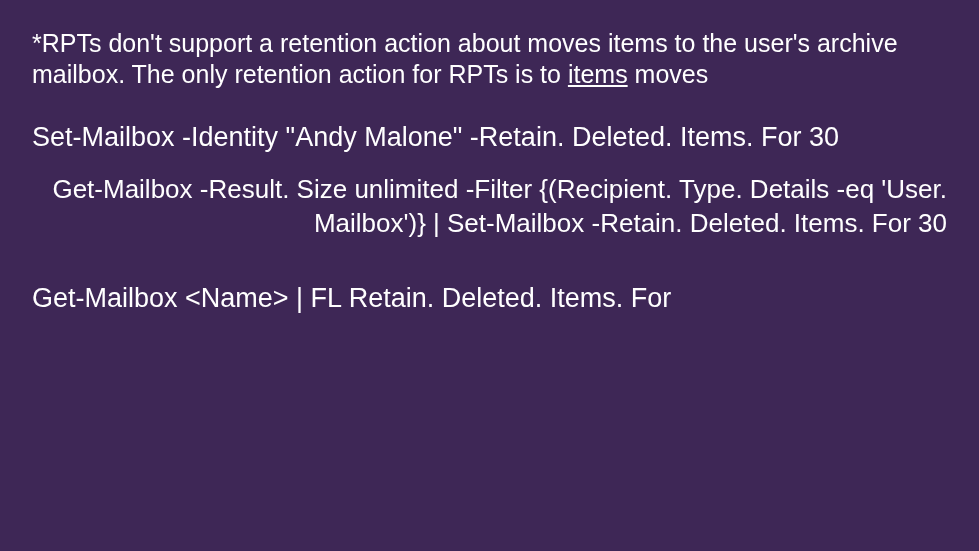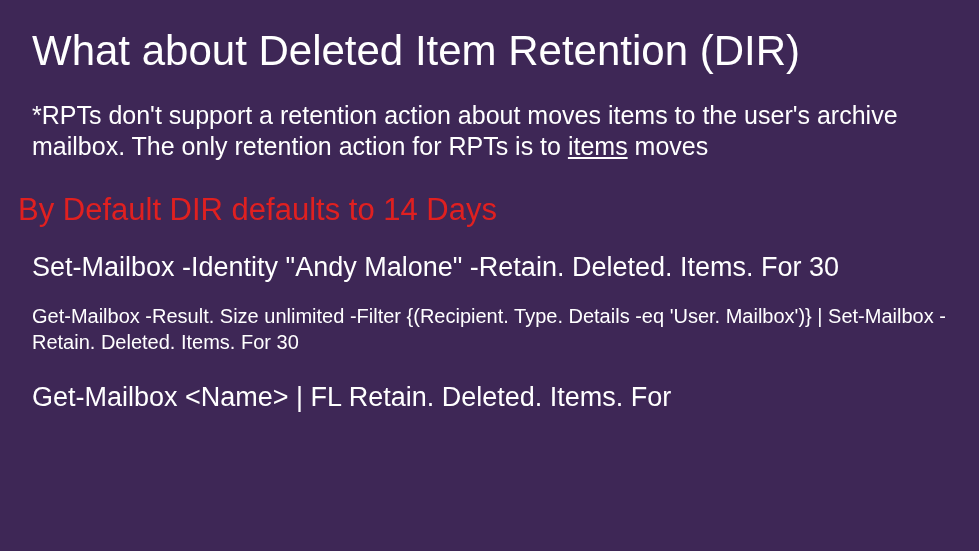--- a/index.html
+++ b/index.html
@@ -41,37 +41,36 @@
     margin: 0 0 24px -14px;
     font-weight: 400;
   }
   .cmd {
     font-size: 27px;
     line-height: 1.2;
     margin: 0 0 20px 0;
     font-weight: 300;
   }
   .cmd.small {
-    font-size: 20px;
+    font-size: 26px;
     line-height: 1.3;
-    margin-bottom: 26px;
+    margin-bottom: 42px;
+    text-align: right;
   }
 </style>
 </head>
 <body>
 
 <div class="slide">
 
-  <h1 class="title">What about Deleted Item Retention (DIR)</h1>
 
   <p class="body-text">
     <span>*RPTs don't support a retention action about moves items to the user's archive mailbox. The only retention action for RPTs is to </span><span class="underline">items</span><span> moves</span>
   </p>
 
-  <h2 class="subtitle">By Default DIR defaults to 14 Days</h2>
 
   <p class="cmd">Set-Mailbox -Identity "Andy Malone" -Retain. Deleted. Items. For 30</p>
 
   <p class="cmd small">Get-Mailbox -Result. Size unlimited -Filter {(Recipient. Type. Details -eq 'User. Mailbox')} | Set-Mailbox -Retain. Deleted. Items. For 30</p>
 
   <p class="cmd">Get-Mailbox &lt;Name&gt; | FL Retain. Deleted. Items. For</p>
 
 </div>
 
 </body></html>

